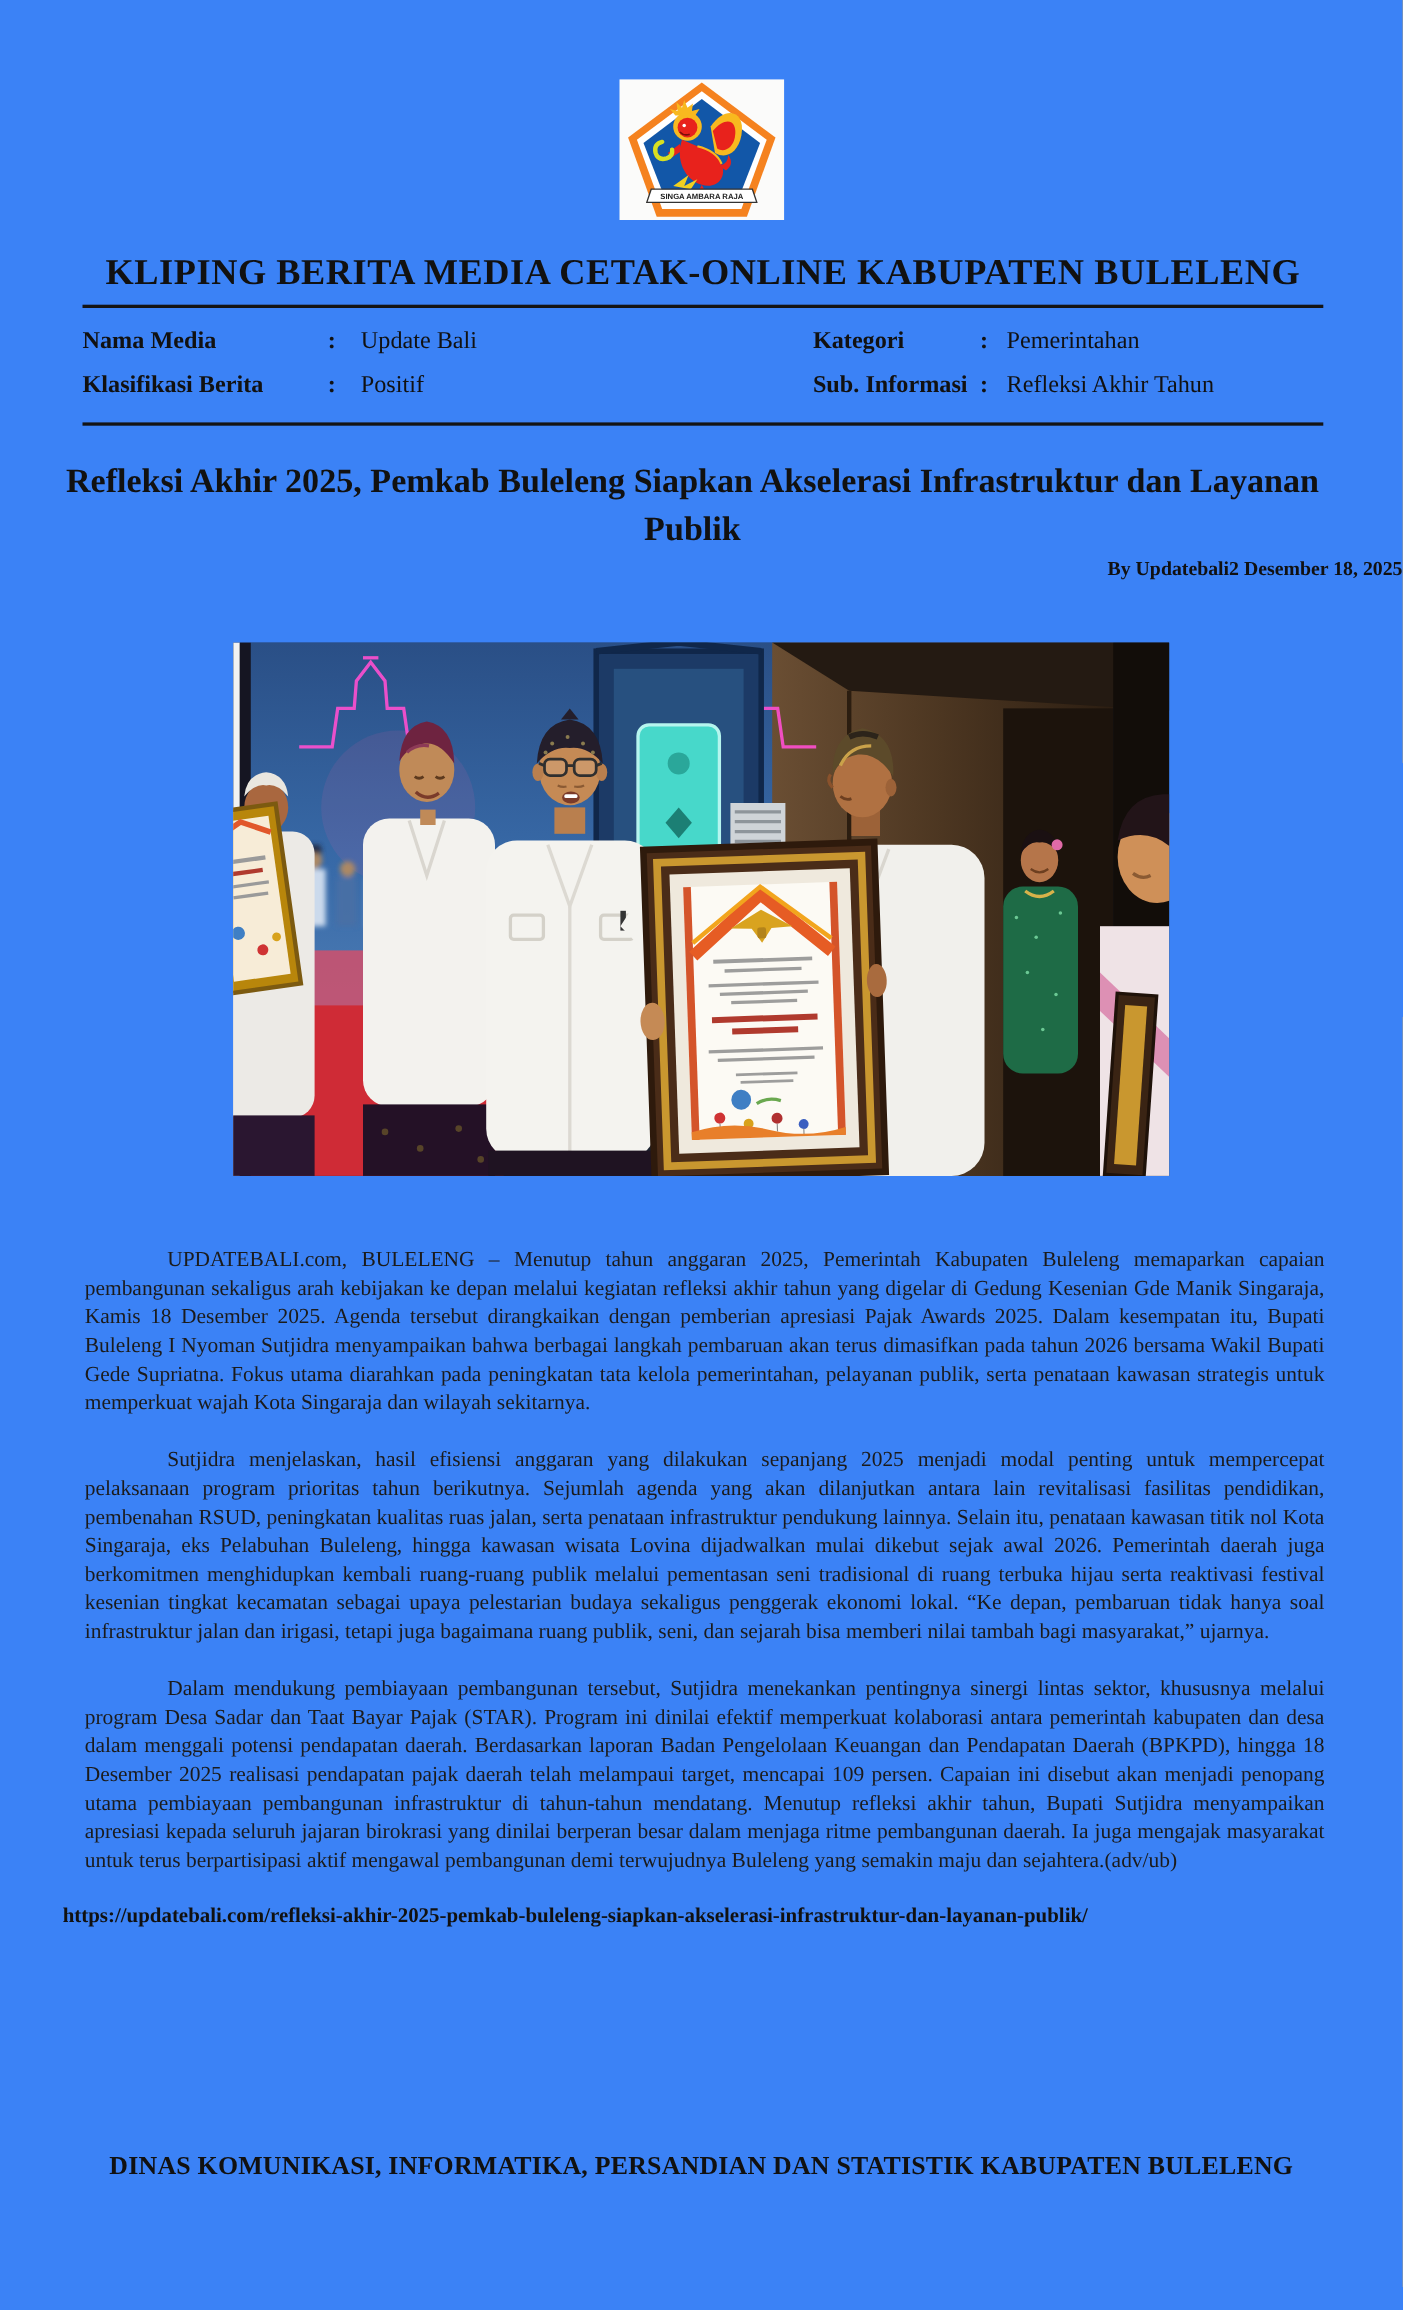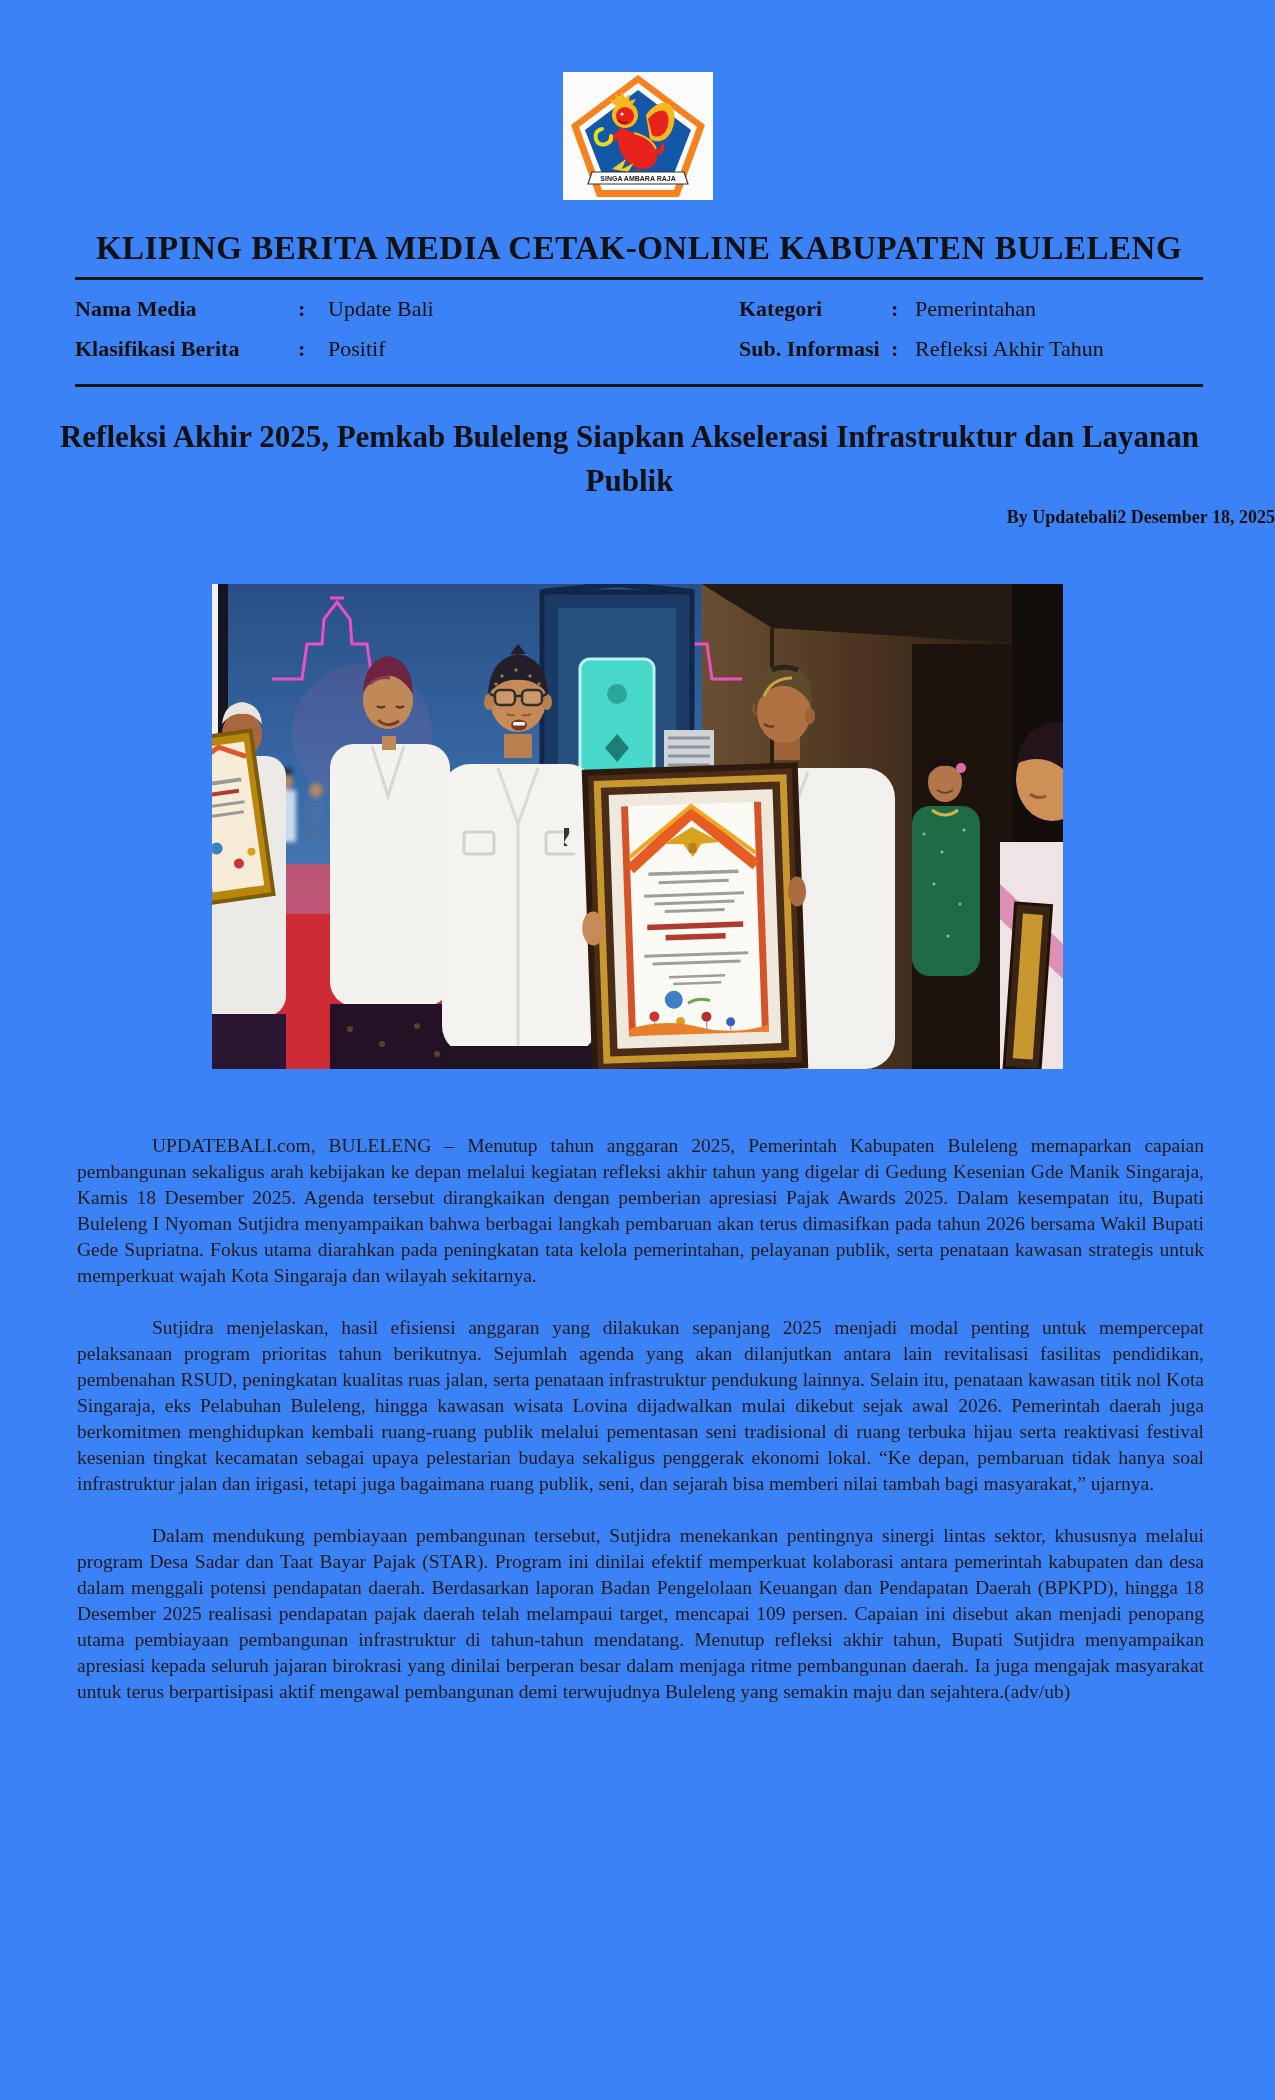--- a/index.html
+++ b/index.html
@@ -376,17 +376,19 @@
       </g>
     </svg>
   </div>
 
   <div class="body-text">
     <p>UPDATEBALI.com, BULELENG – Menutup tahun anggaran 2025, Pemerintah Kabupaten Buleleng memaparkan capaian pembangunan sekaligus arah kebijakan ke depan melalui kegiatan refleksi akhir tahun yang digelar di Gedung Kesenian Gde Manik Singaraja, Kamis 18 Desember 2025. Agenda tersebut dirangkaikan dengan pemberian apresiasi Pajak Awards 2025. Dalam kesempatan itu, Bupati Buleleng I Nyoman Sutjidra menyampaikan bahwa berbagai langkah pembaruan akan terus dimasifkan pada tahun 2026 bersama Wakil Bupati Gede Supriatna. Fokus utama diarahkan pada peningkatan tata kelola pemerintahan, pelayanan publik, serta penataan kawasan strategis untuk memperkuat wajah Kota Singaraja dan wilayah sekitarnya.</p>
     <p>Sutjidra menjelaskan, hasil efisiensi anggaran yang dilakukan sepanjang 2025 menjadi modal penting untuk mempercepat pelaksanaan program prioritas tahun berikutnya. Sejumlah agenda yang akan dilanjutkan antara lain revitalisasi fasilitas pendidikan, pembenahan RSUD, peningkatan kualitas ruas jalan, serta penataan infrastruktur pendukung lainnya. Selain itu, penataan kawasan titik nol Kota Singaraja, eks Pelabuhan Buleleng, hingga kawasan wisata Lovina dijadwalkan mulai dikebut sejak awal 2026. Pemerintah daerah juga berkomitmen menghidupkan kembali ruang-ruang publik melalui pementasan seni tradisional di ruang terbuka hijau serta reaktivasi festival kesenian tingkat kecamatan sebagai upaya pelestarian budaya sekaligus penggerak ekonomi lokal. “Ke depan, pembaruan tidak hanya soal infrastruktur jalan dan irigasi, tetapi juga bagaimana ruang publik, seni, dan sejarah bisa memberi nilai tambah bagi masyarakat,” ujarnya.</p>
     <p>Dalam mendukung pembiayaan pembangunan tersebut, Sutjidra menekankan pentingnya sinergi lintas sektor, khususnya melalui program Desa Sadar dan Taat Bayar Pajak (STAR). Program ini dinilai efektif memperkuat kolaborasi antara pemerintah kabupaten dan desa dalam menggali potensi pendapatan daerah. Berdasarkan laporan Badan Pengelolaan Keuangan dan Pendapatan Daerah (BPKPD), hingga 18 Desember 2025 realisasi pendapatan pajak daerah telah melampaui target, mencapai 109 persen. Capaian ini disebut akan menjadi penopang utama pembiayaan pembangunan infrastruktur di tahun-tahun mendatang. Menutup refleksi akhir tahun, Bupati Sutjidra menyampaikan apresiasi kepada seluruh jajaran birokrasi yang dinilai berperan besar dalam menjaga ritme pembangunan daerah. Ia juga mengajak masyarakat untuk terus berpartisipasi aktif mengawal pembangunan demi terwujudnya Buleleng yang semakin maju dan sejahtera.(adv/ub)</p>
   </div>
 
+  <a class="url-line" href="#">https://updatebali.com/refleksi-akhir-2025-pemkab-buleleng-siapkan-akselerasi-infrastruktur-dan-layanan-publik/</a>
 
   <div class="footer">
+    <div class="footer-l2">DINAS KOMUNIKASI, INFORMATIKA, PERSANDIAN DAN STATISTIK KABUPATEN BULELENG</div>
   </div>
 
 </div>
 
 </body></html>

